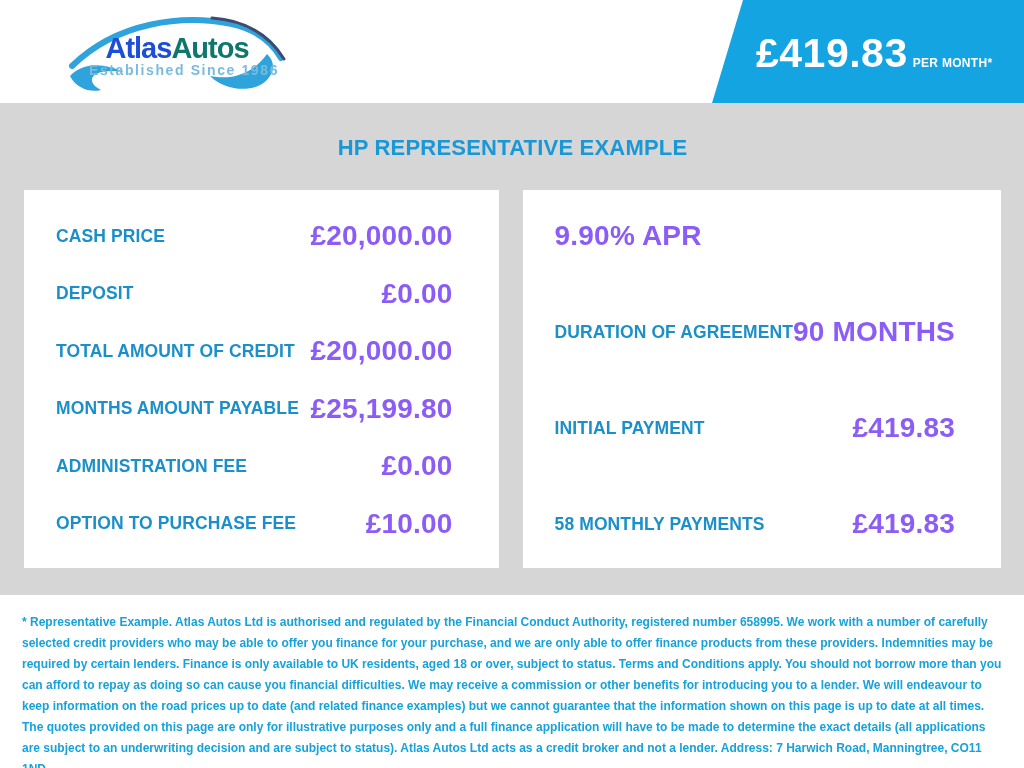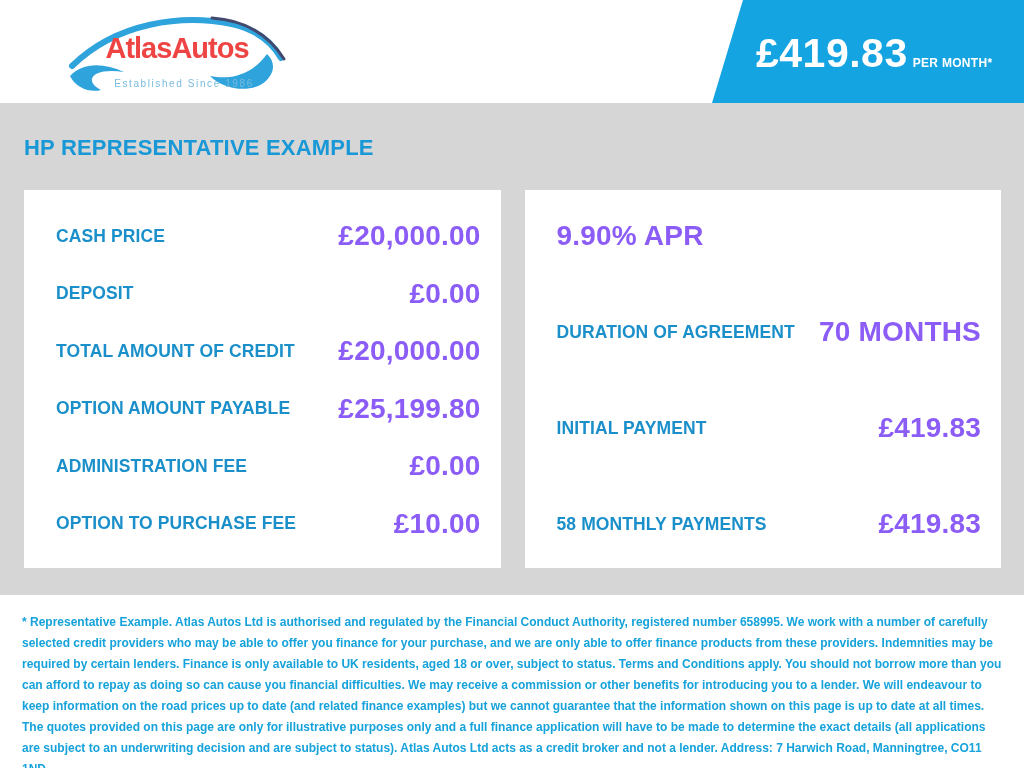--- a/index.html
+++ b/index.html
@@ -29,26 +29,26 @@
   }
   .logo-swoosh { position: absolute; inset: 0; width: 100%; height: 100%; }
   .logo-text-wrap {
     position: absolute;
     left: 0; right: 0;
     top: 24px;
     text-align: center;
     line-height: 1;
   }
   .logo-text { font-size: 29px; font-weight: bold; letter-spacing: -1px; }
-  .logo-atlas { color: #ef4444; }
-  .logo-autos { color: #ef4444; }
+  .logo-atlas { color: #1d4ed8; }
+  .logo-autos { color: #0f766e; }
   .logo-tagline {
-    margin-top: 16px;
-    font-size: 10px;
-    font-weight: normal;
+    margin-top: 0;
+    font-size: 14px;
+    font-weight: bold;
     letter-spacing: 1.6px;
     color: #79bbde;
     padding-left: 14px;
   }
   .price-banner {
     position: absolute;
     top: 0; right: 0;
     width: 312px;
     height: 103px;
     background: #14a4e2;
@@ -60,37 +60,38 @@
     white-space: nowrap;
   }
   .price-amount { font-size: 41px; font-weight: bold; letter-spacing: 0.5px; }
   .price-period { font-size: 12px; font-weight: bold; margin-left: 5px; letter-spacing: 0.3px; }
 
   
   .gray-band {
     height: 492px;
     background: #d5d6d5;
     padding: 32px 23px 0 24px;
+    text-align: center;
   }
   .page-title {
     font-size: 22px;
     font-weight: bold;
     color: #1898d6;
     letter-spacing: 0.2px;
   }
   .cards {
     margin-top: 29px;
     display: flex;
     gap: 24px;
   }
   .card {
     flex: 1;
     height: 378px;
     background: #ffffff;
-    padding: 26px 20px 24px 32px;
+    padding: 26px 46px 24px 32px;
     display: flex;
     flex-direction: column;
     justify-content: space-between;
   }
   .finance-row {
     height: 40px;
     display: flex;
     align-items: center;
     justify-content: space-between;
   }
@@ -165,40 +166,40 @@
         </div>
         <div class="finance-row">
           <span class="finance-label">DEPOSIT</span>
           <span class="finance-value">£0.00</span>
         </div>
         <div class="finance-row">
           <span class="finance-label">TOTAL AMOUNT OF CREDIT</span>
           <span class="finance-value">£20,000.00</span>
         </div>
         <div class="finance-row">
-          <span class="finance-label">OPTION AMOUNT PAYABLE</span>
+          <span class="finance-label">MONTHS AMOUNT PAYABLE</span>
           <span class="finance-value">£25,199.80</span>
         </div>
         <div class="finance-row">
           <span class="finance-label">ADMINISTRATION FEE</span>
           <span class="finance-value">£0.00</span>
         </div>
         <div class="finance-row">
           <span class="finance-label">OPTION TO PURCHASE FEE</span>
           <span class="finance-value">£10.00</span>
         </div>
       </div>
 
       <div class="card">
         <div class="finance-row">
           <span class="finance-value">9.90% APR</span>
         </div>
         <div class="finance-row">
           <span class="finance-label">DURATION OF AGREEMENT</span>
-          <span class="finance-value">70 MONTHS</span>
+          <span class="finance-value">90 MONTHS</span>
         </div>
         <div class="finance-row">
           <span class="finance-label">INITIAL PAYMENT</span>
           <span class="finance-value">£419.83</span>
         </div>
         <div class="finance-row">
           <span class="finance-label">58 MONTHLY PAYMENTS</span>
           <span class="finance-value">£419.83</span>
         </div>
       </div>

